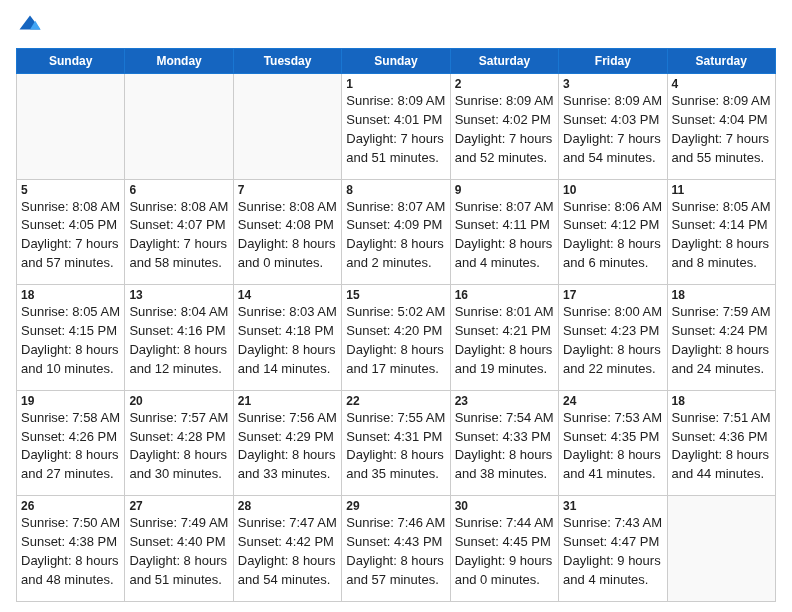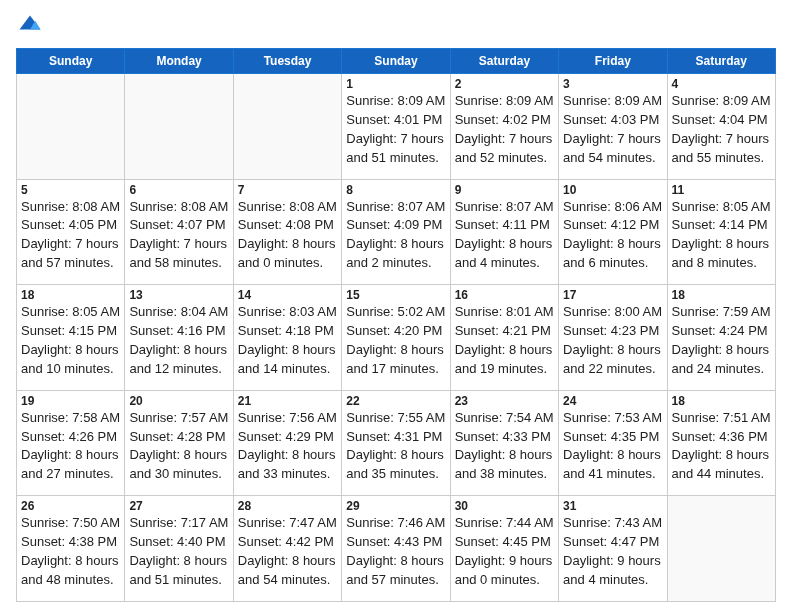--- a/index.html
+++ b/index.html
@@ -324,21 +324,21 @@
         <tr>
           <td>
             <span class="day-num">26</span>
             <div class="day-info">Sunrise: 7:50 AM
 Sunset: 4:38 PM
 Daylight: 8 hours
 and 48 minutes.</div>
           </td>
           <td>
             <span class="day-num">27</span>
-            <div class="day-info">Sunrise: 7:17 AM
+            <div class="day-info">Sunrise: 7:49 AM
 Sunset: 4:40 PM
 Daylight: 8 hours
 and 51 minutes.</div>
           </td>
           <td>
             <span class="day-num">28</span>
             <div class="day-info">Sunrise: 7:47 AM
 Sunset: 4:42 PM
 Daylight: 8 hours
 and 54 minutes.</div>

